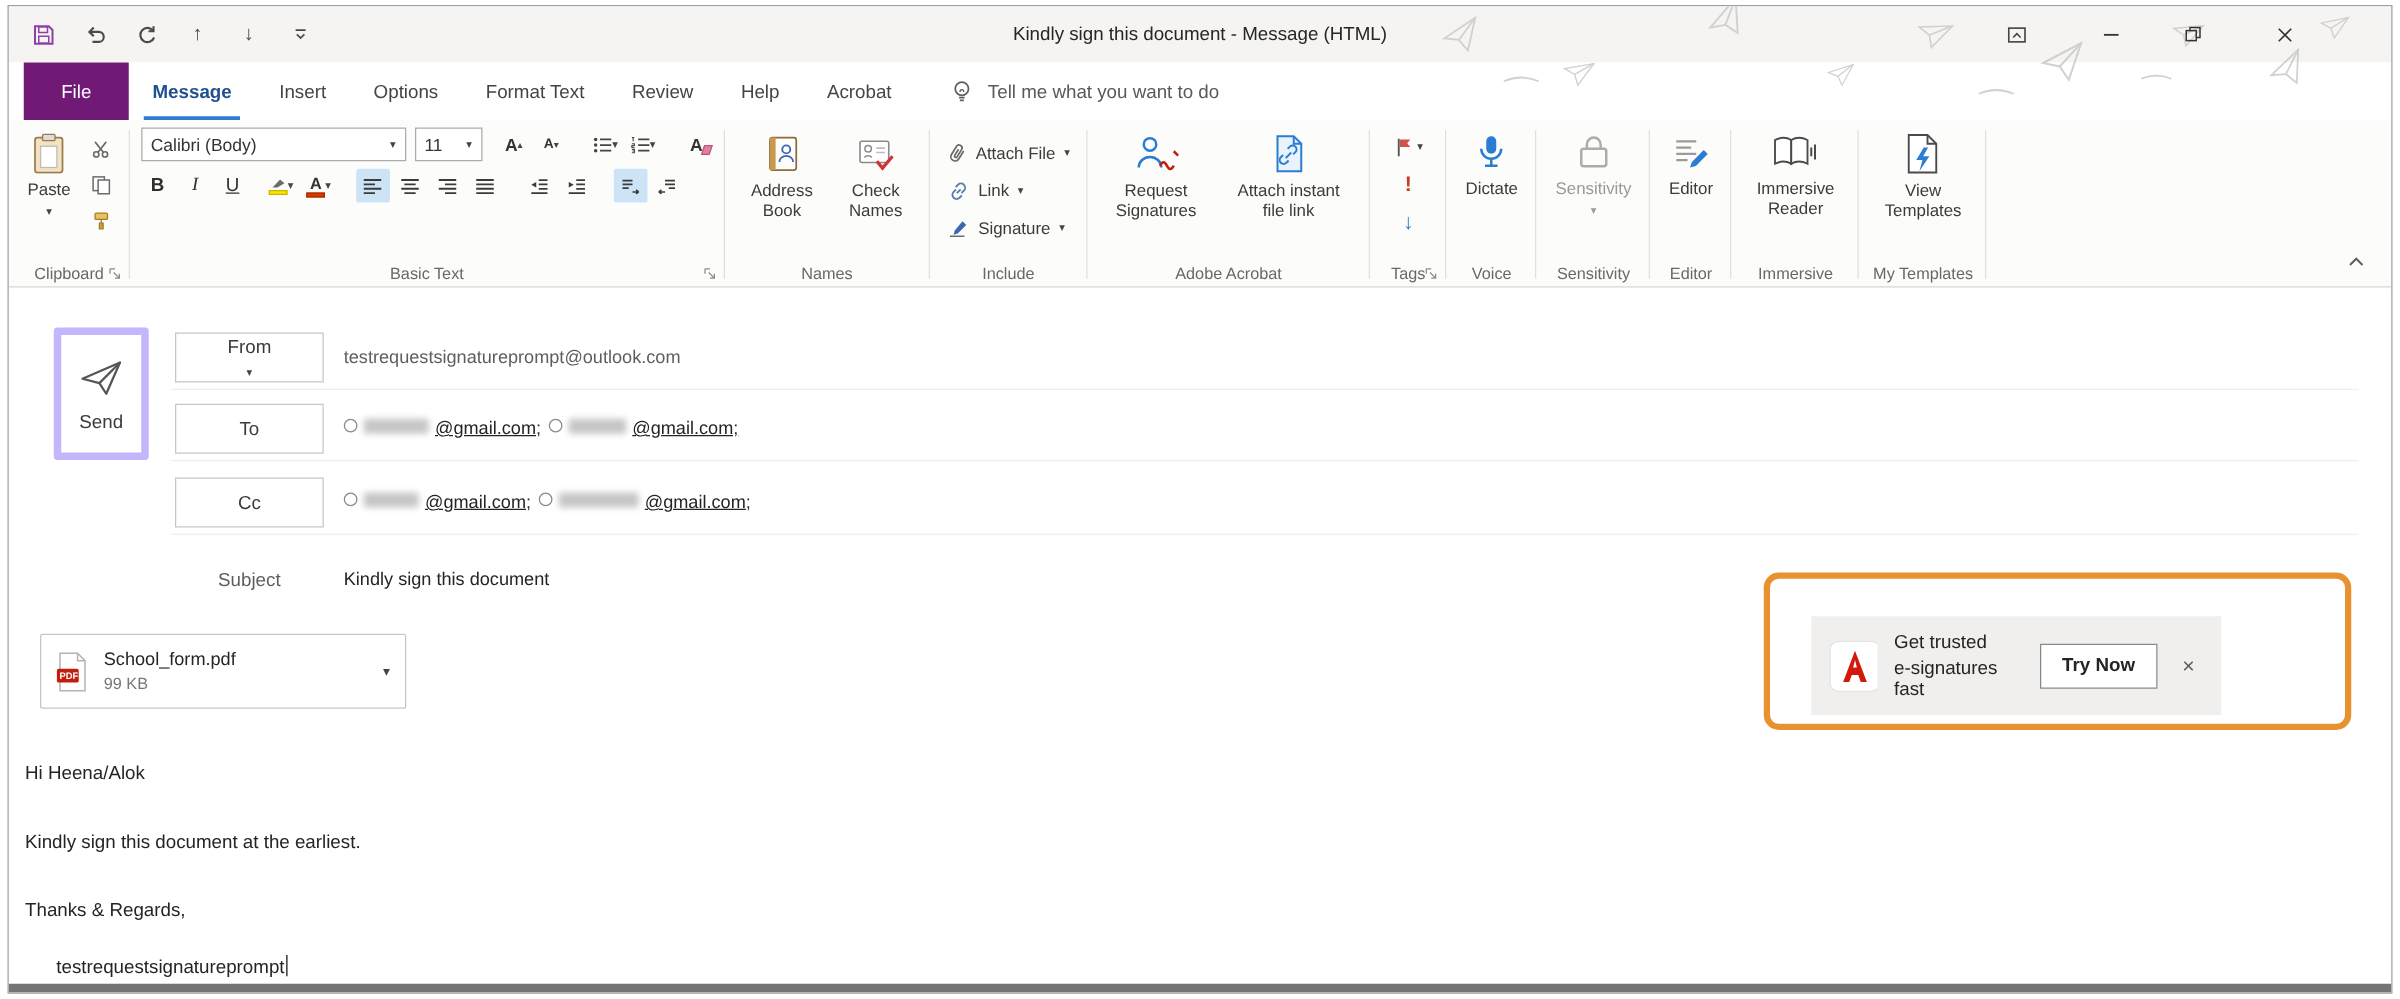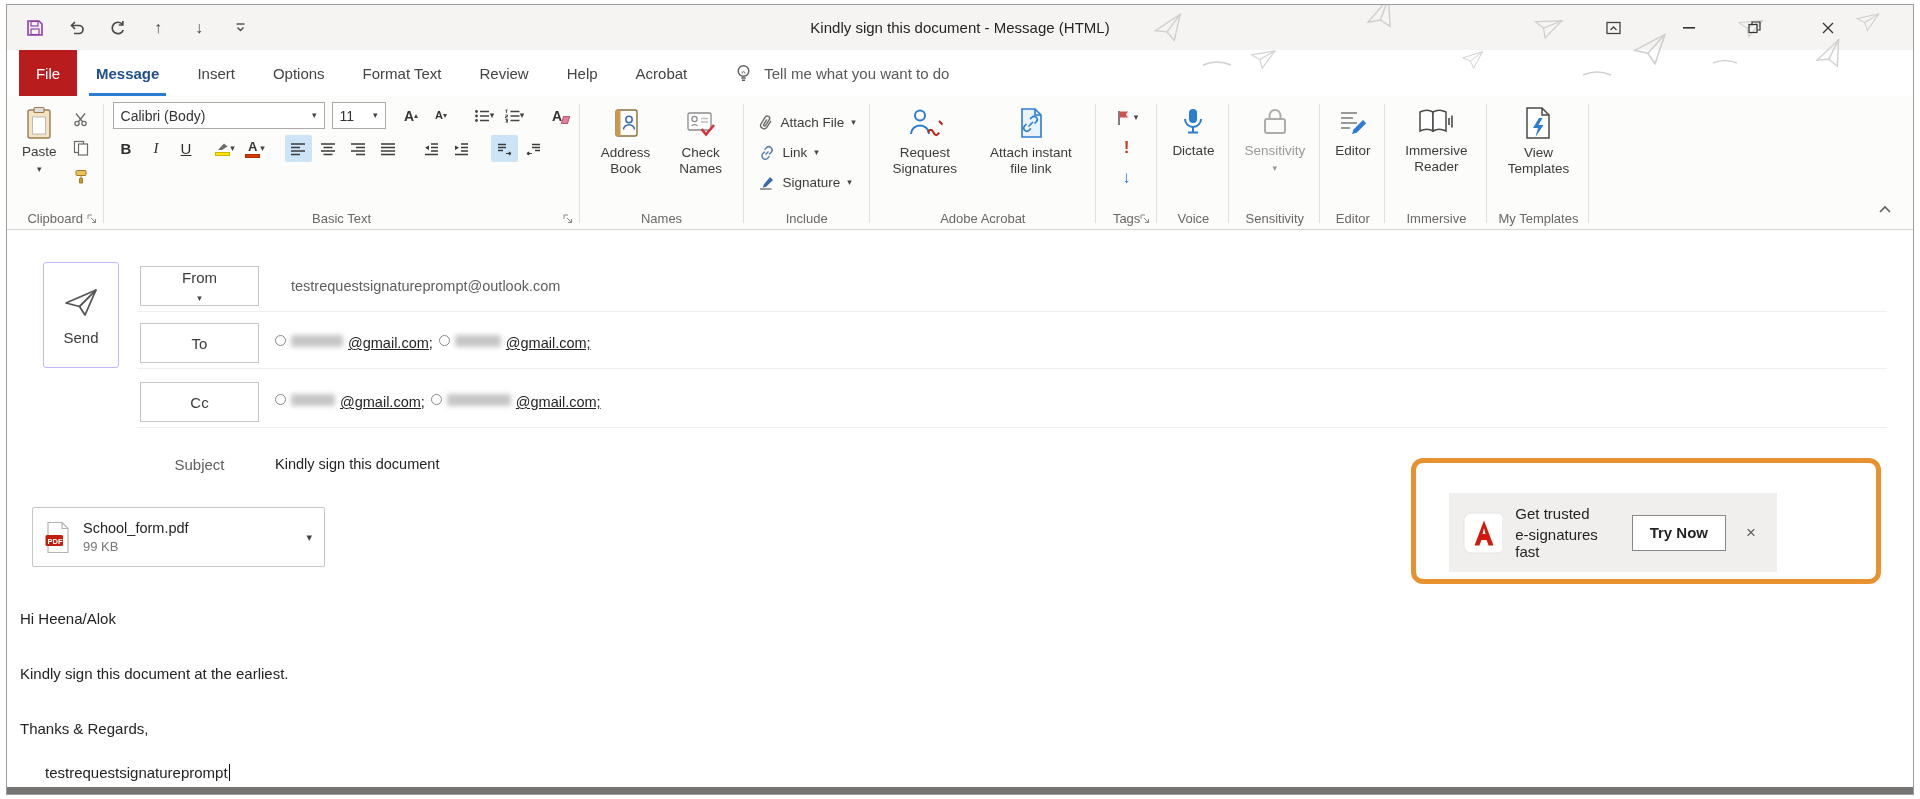--- a/index.html
+++ b/index.html
@@ -16,21 +16,21 @@
              color:#4a4a4a; font-size:16px; cursor:default; }
   .title-text { position:absolute; left:0; right:0; top:0; height:45px; line-height:45px;
                 text-align:center; font-size:15px; color:#262626; z-index:2; }
   .doodles { position:absolute; right:0; top:0; width:800px; height:92px; z-index:3; pointer-events:none; }
   .win-controls { position:absolute; top:0; height:45px; display:flex; align-items:center; z-index:5; }
   .win-btn { width:40px; height:45px; display:flex; align-items:center; justify-content:center;
              color:#333; font-size:15px; }
 
   
   .tabs { position:absolute; left:0; top:45px; right:0; height:46px; background:#fff; display:flex; align-items:stretch; z-index:2; }
-  .file-tab { margin-left:12px; width:58px; background:#b91c1c; color:#fff; display:flex;
+  .file-tab { margin-left:12px; width:84px; background:#701a75; color:#fff; display:flex;
               align-items:center; justify-content:center; font-size:15px; }
   .tab { padding:0 19px; display:flex; align-items:center; font-size:15px; color:#444; position:relative; }
   .tab.active { color:#20508f; font-weight:bold; }
   .tab.active::after { content:""; position:absolute; left:12px; right:12px; bottom:0; height:3px; background:#2b7cd3; }
   .tellme { display:flex; align-items:center; gap:11px; margin-left:28px; color:#595959; font-size:15px; }
 
   
   .ribbon { position:absolute; left:0; top:91px; right:0; height:134px; background:#fcfcfb;
             border-bottom:1px solid #d8d6d3; display:flex; align-items:stretch; }
   .group { position:relative; padding:6px 9px 22px 9px; flex:none; }
@@ -86,27 +86,27 @@
   .arr-down { color:#2b7cd3; font-weight:bold; font-size:17px; line-height:1; }
 
   .disabled-lbl { color:#9c9a98 !important; }
 
   .collapse-btn { position:absolute; right:16px; bottom:10px; width:24px; height:20px;
                   display:flex; align-items:center; justify-content:center; }
 
   
   .compose { position:absolute; left:0; top:226px; right:0; bottom:7px; background:#fff; }
   .send-btn { position:absolute; left:36px; top:31px; width:76px; height:106px; background:#fff;
-              border:1px solid #c4b5fd; border-radius:3px; display:flex; flex-direction:column;
+              border:6px solid #c4b5fd; border-radius:3px; display:flex; flex-direction:column;
               align-items:center; justify-content:center; gap:10px; font-size:15px; color:#3b3b3b; }
   .field-btn { position:absolute; left:133px; width:119px; height:40px; background:#fff;
                border:1px solid #c8c6c4; display:flex; align-items:center; justify-content:center;
                gap:8px; font-size:15px; color:#3b3b3b;flex-direction:column; }
   .field-val { position:absolute; left:268px; height:40px; display:flex; align-items:center; font-size:14.5px; }
-  .from-val { color:#5f5e5c;margin-left:16px; }
+  .from-val { color:#5f5e5c; }
   .row-sep { position:absolute; left:130px; right:26px; height:1px; background:#f0efed; }
   .recips { display:flex; align-items:center; gap:6px; }
   .recipient { display:flex; gap:5px; }
   .presence { width:11px; height:11px; border:1.5px solid #8a8886; border-radius:50%; }
   .redacted { display:inline-block; height:12px; background:#c6c6c6; border-radius:2px; filter:blur(2.5px); }
   .addr { color:#252423; text-decoration:underline; }
   .subject-lbl { position:absolute; left:133px; width:119px; height:36px; display:flex; align-items:center;
                  justify-content:center; color:#605e5c; font-size:15px; }
   .subject-val { position:absolute; left:268px; height:36px; display:flex; align-items:center;
                  color:#252423; font-size:14.5px; }

